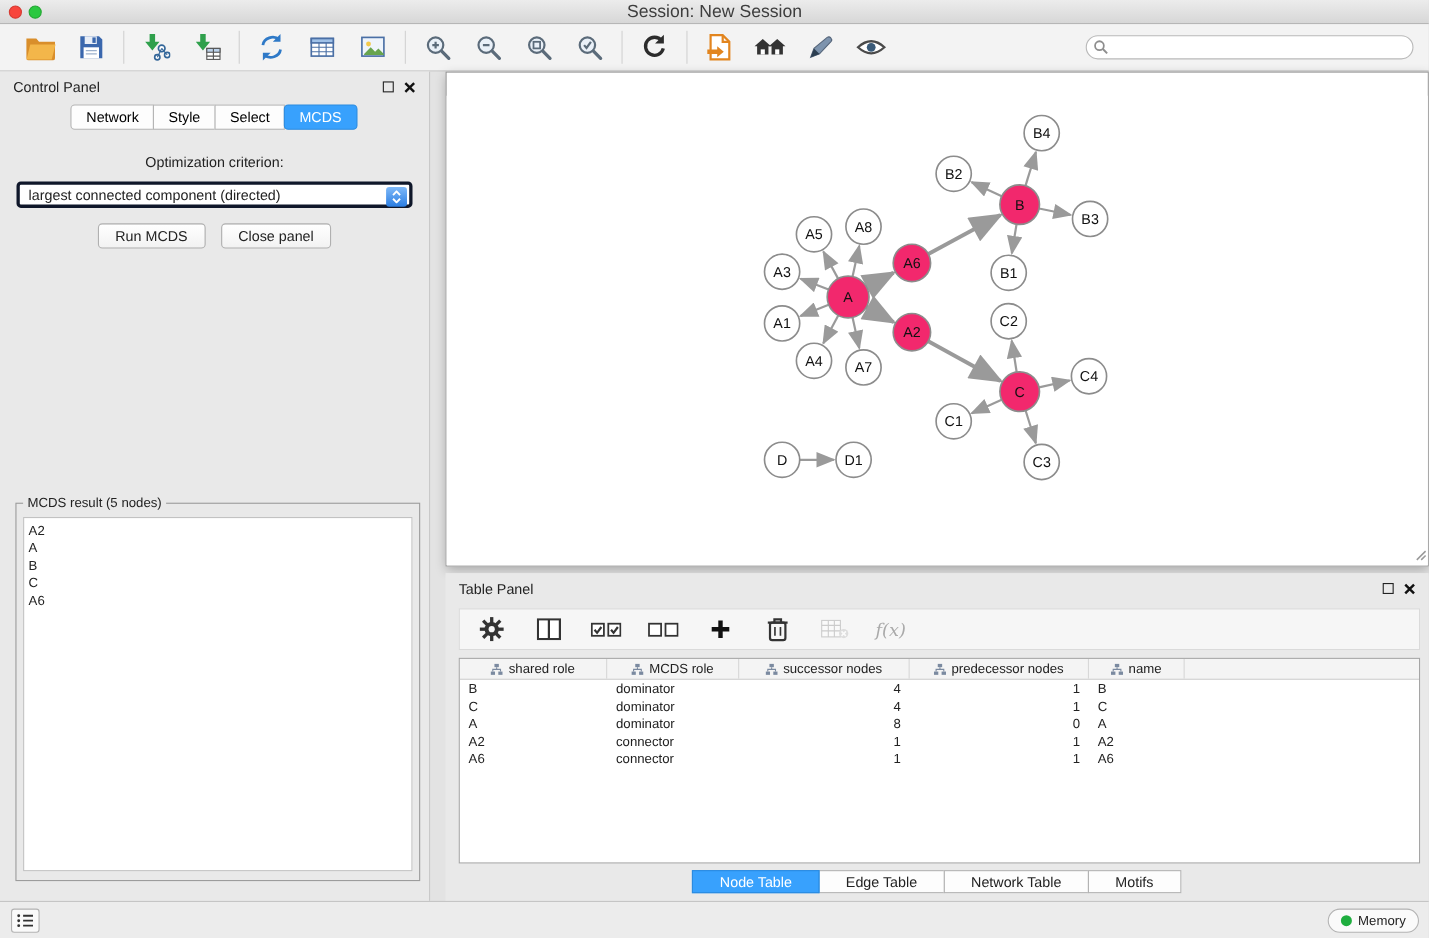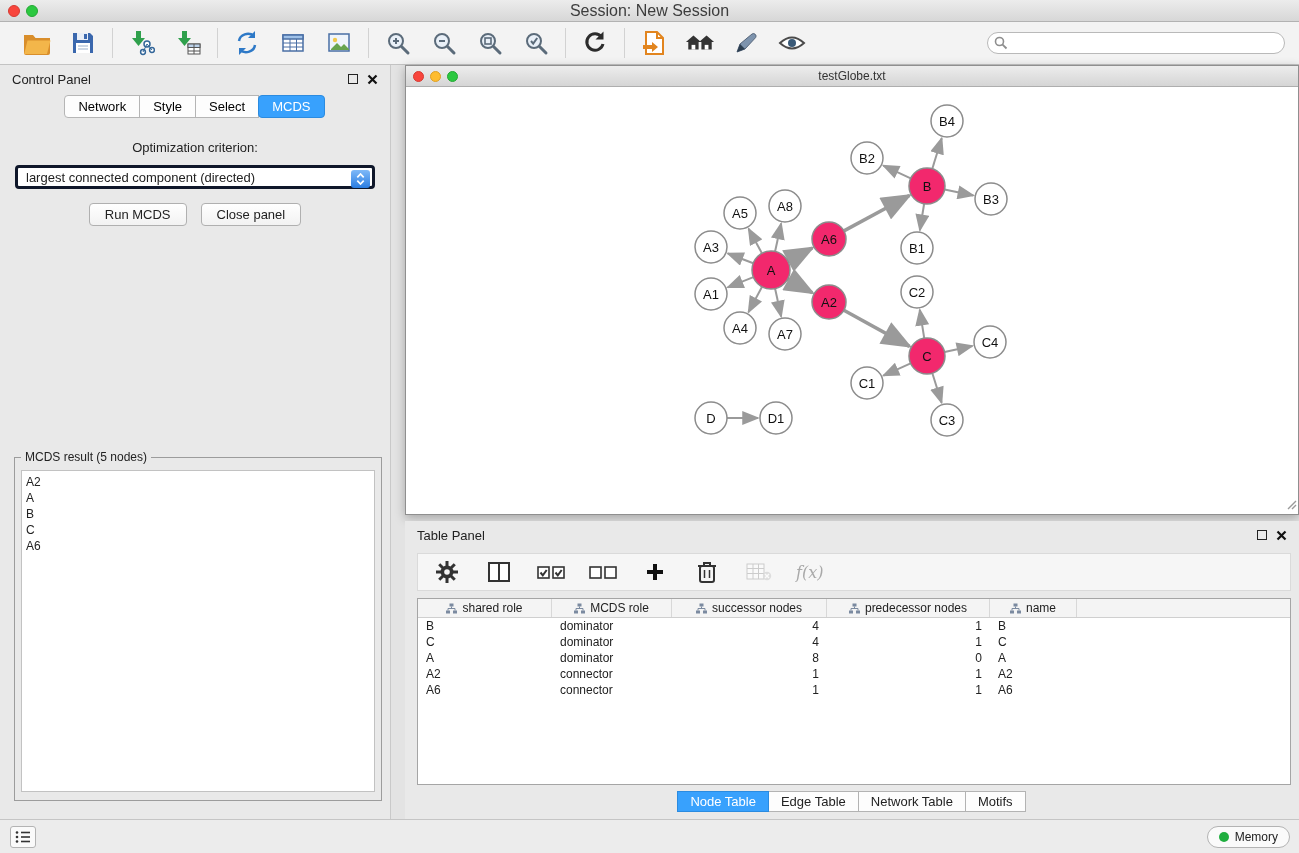--- a/index.html
+++ b/index.html
@@ -110,21 +110,21 @@
   .dt-col {
     display:flex; align-items:center; justify-content:center; gap:5px;
     font-size:12px; color:#222; border-right:1px solid #d8d8d8; cursor:pointer; overflow:hidden;
   }
   .dt-col.filler { border-right:none; flex:1; }
   .dt-row { display:flex; height:16px; align-items:center; }
   .dt-cell { font-size:12px; padding:0 8px; overflow:hidden; white-space:nowrap; }
   
   .table-tabs { position:absolute; bottom:7px; left:0; right:0; display:flex; justify-content:center; }
   .ttab {
-    border:1px solid #b3b3b3; background:#fdfdfd; padding:2px 12px; font-size:13px;
+    border:1px solid #b3b3b3; background:#fdfdfd; padding:2px 24px; font-size:13px;
     margin-left:-1px; cursor:pointer; color:#222;
   }
   .ttab.active { background:#38a1fd; border-color:#2b8be0; color:#fff; z-index:2; position:relative; }
   
   .statusbar {
     position:absolute; left:0; right:0; bottom:0; height:34px;
     background:#ececec; border-top:1px solid #c5c5c5;
   }
   .sb-left-btn {
     position:absolute; left:10px; top:6px; width:26px; height:22px;
@@ -338,28 +338,20 @@
           <div class="mcds-item">A2</div>
           <div class="mcds-item">A</div>
           <div class="mcds-item">B</div>
           <div class="mcds-item">C</div>
           <div class="mcds-item">A6</div>
         </div>
     </div>
   </div>
 
   <div class="net-window">
-    <div class="net-titlebar">
-      <div class="net-lights">
-        <span class="light red"></span>
-        <span class="light yellow"></span>
-        <span class="light green"></span>
-      </div>
-      <span>testGlobe.txt</span>
-    </div>
     <div class="net-content">
       <svg id="network-svg" width="892" height="427" viewBox="0 0 892 427">
         <defs>
           <marker id="arrow" viewBox="0 0 10 8" refX="9" refY="4" markerWidth="9" markerHeight="7" orient="auto-start-reverse">
             <path d="M0 0 L10 4 L0 8 z" fill="#9a9a9a"></path>
           </marker>
         </defs>
       <line x1="347.35894287318007" y1="190.05642285072798" x2="321.7125804359347" y2="200.31496782562613" stroke="#9a9a9a" stroke-width="2" marker-end="url(#arrow)"></line>
           <line x1="347.25882377126106" y1="176.19921577898342" x2="321.8074301114369" y2="166.44284820938415" stroke="#9a9a9a" stroke-width="2" marker-end="url(#arrow)"></line>
           <line x1="356.04383184744285" y1="199.75670170478432" x2="342.4847908813699" y2="225.12522996388856" stroke="#9a9a9a" stroke-width="2" marker-end="url(#arrow)"></line>

